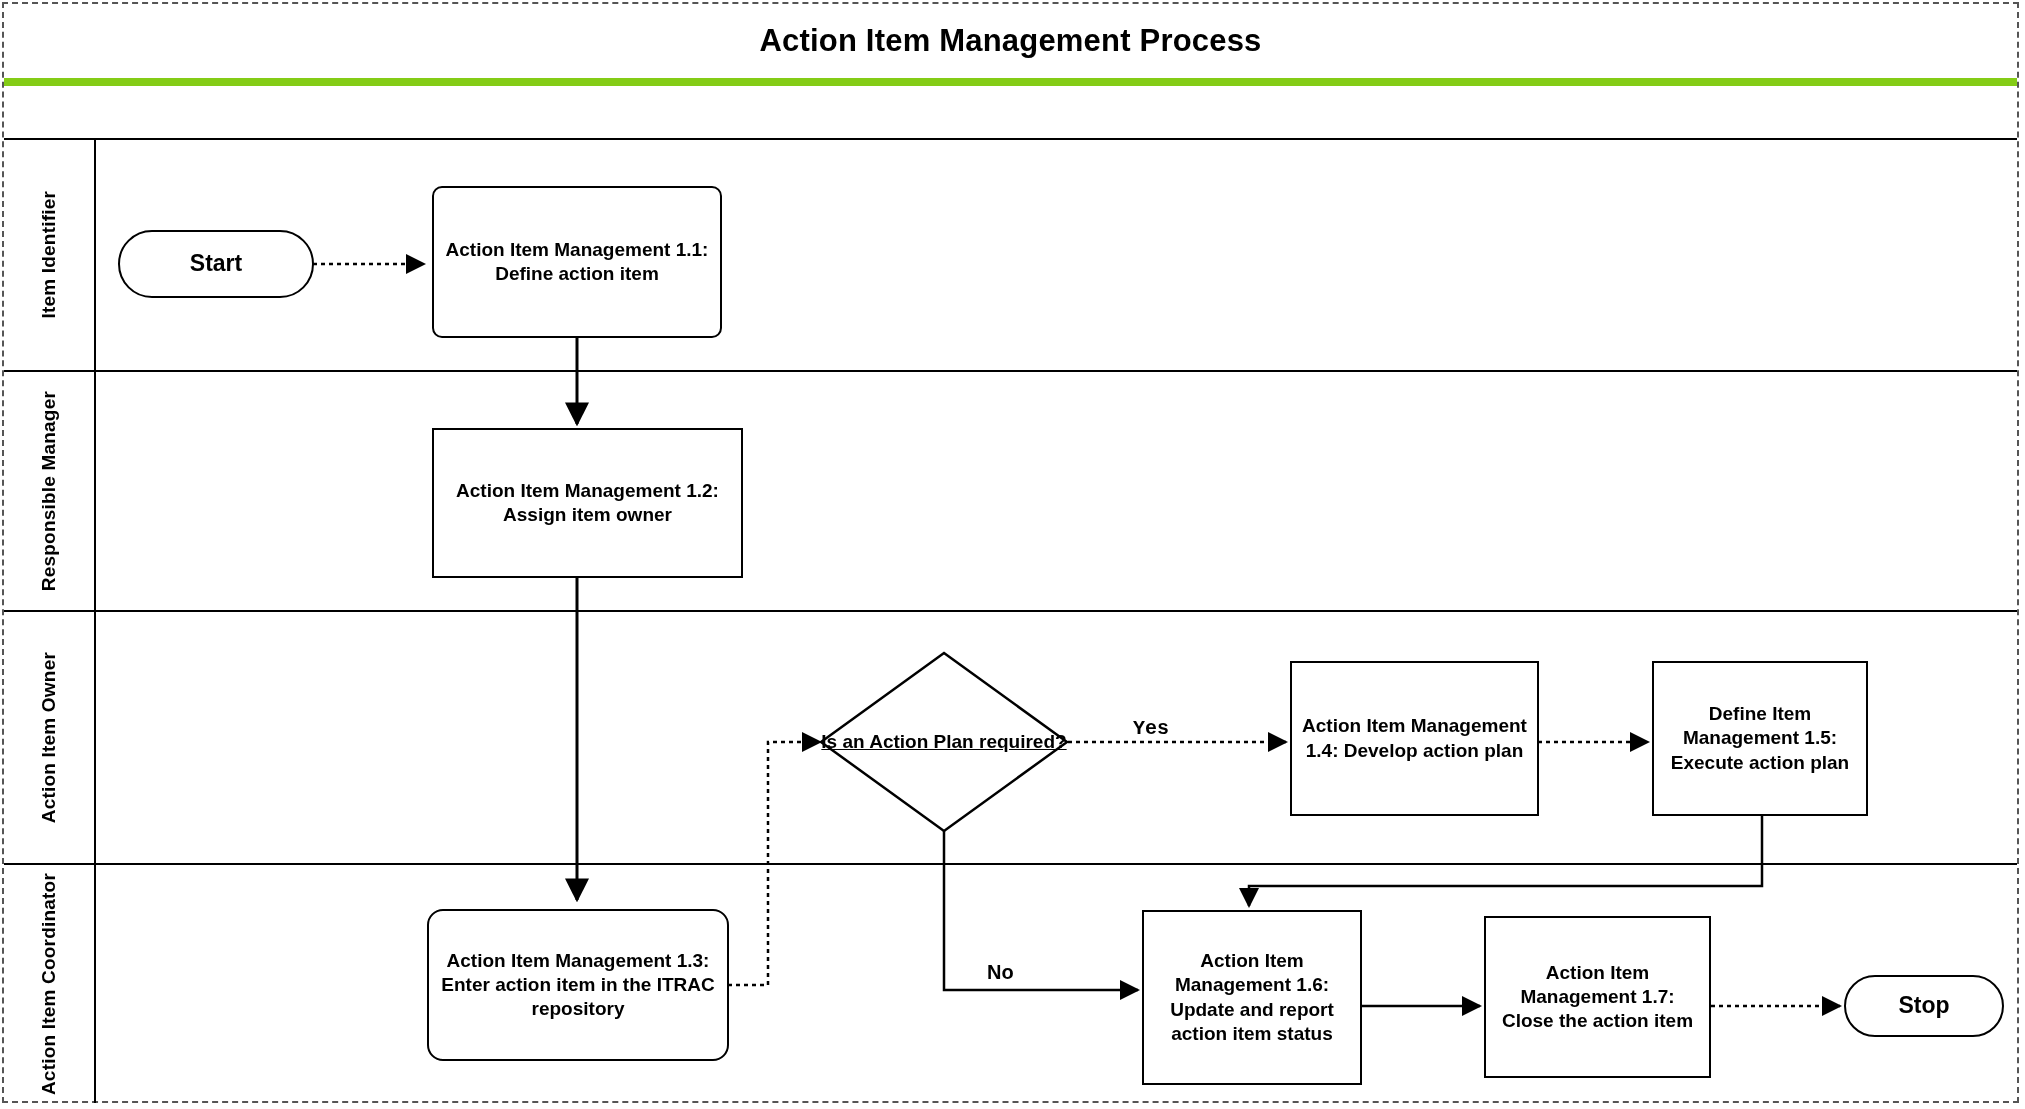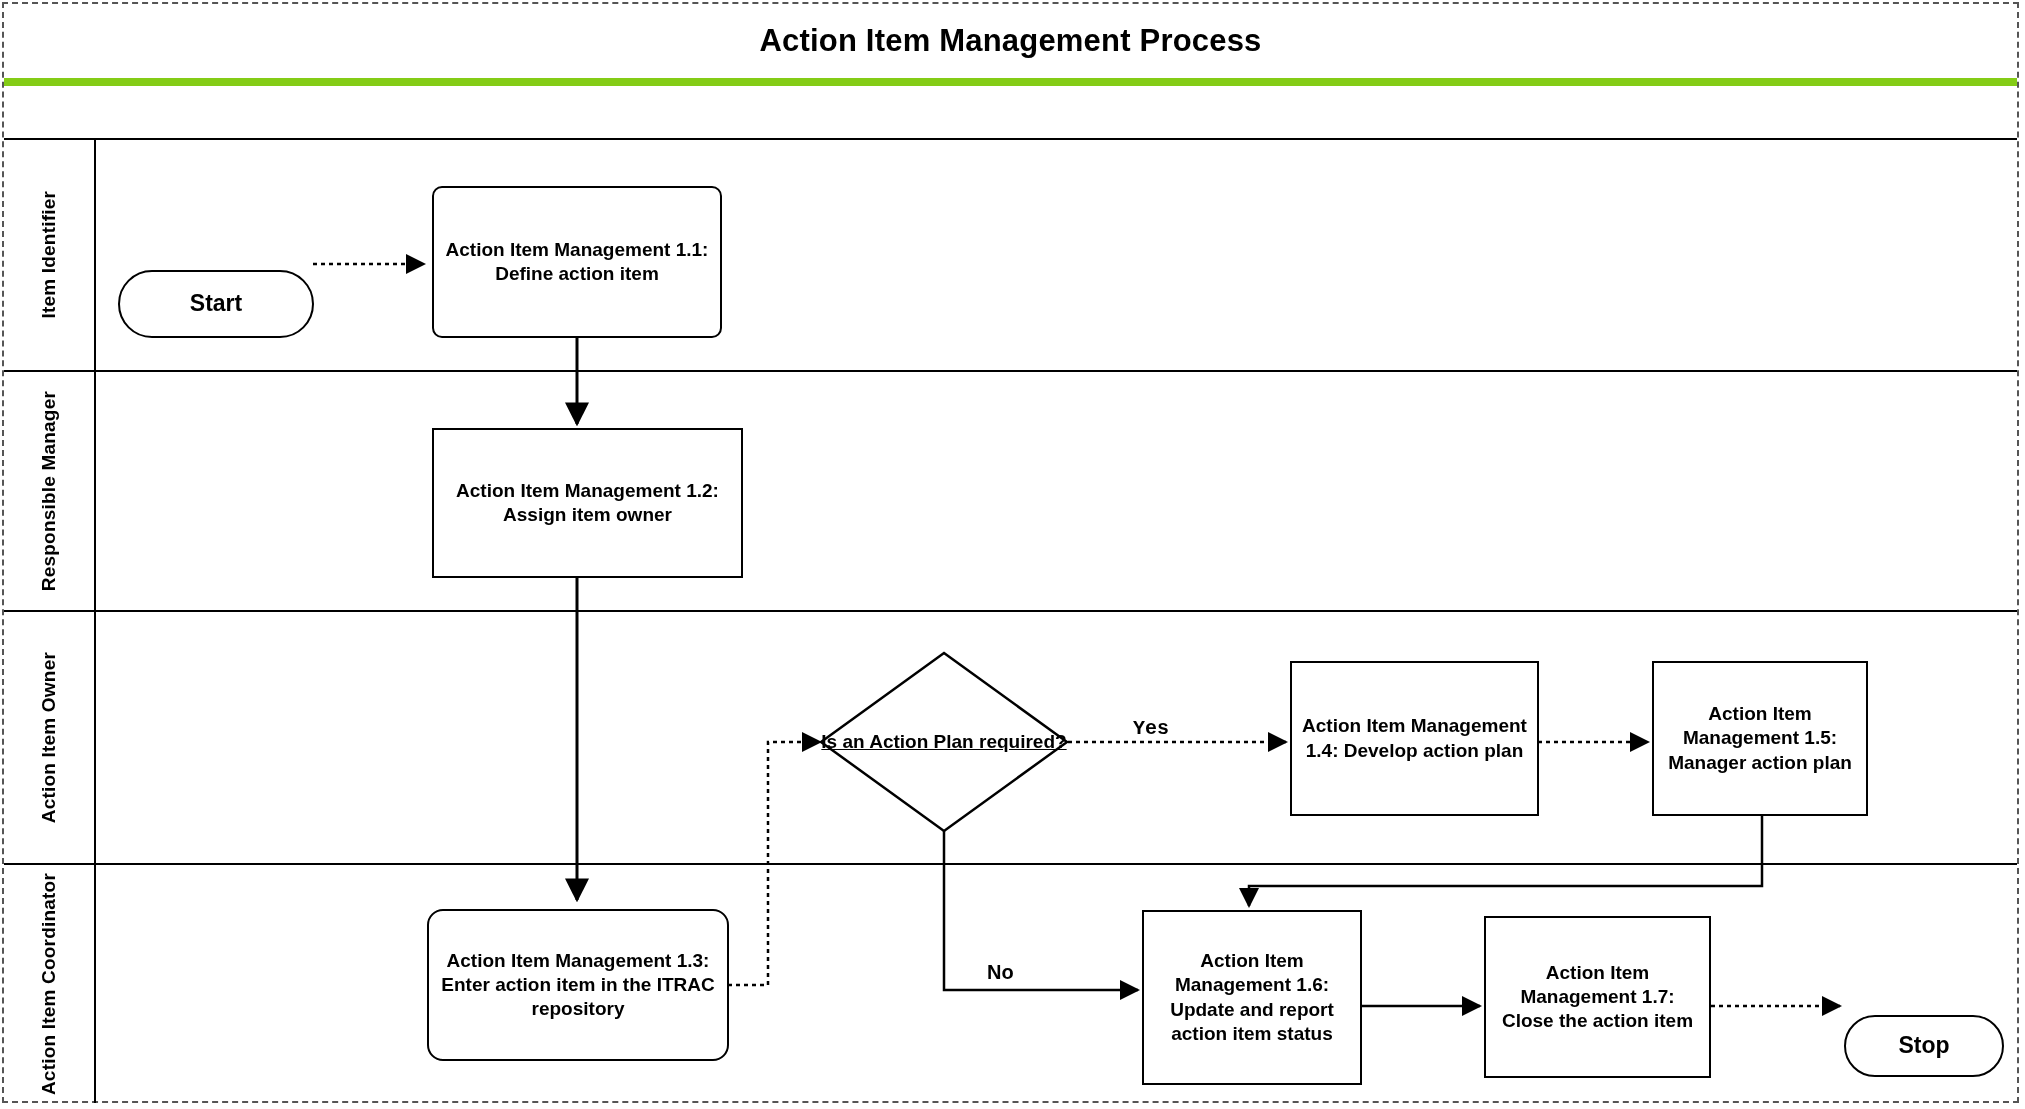--- a/index.html
+++ b/index.html
@@ -97,21 +97,20 @@
     justify-content: center;
     text-align: center;
     font-size: 19px;
     font-weight: bold;
     line-height: 1.27;
     padding: 4px 8px;
   }
   .terminator {
     border-radius: 999px;
     font-size: 23px;
-    margin-top: 40px;
   }
   .decision-wrap {
     position: absolute;
   }
   .decision-shape {
     position: absolute;
     left: 0;
     top: 0;
     width: 100%;
     height: 100%;
@@ -232,21 +231,21 @@
       <polygon points="126,3 249,92 126,181 3,92" fill="#ffffff" stroke="#000000" stroke-width="2.5"></polygon>
     </svg>
     <div class="decision-text">Is an Action Plan required?</div>
   </div>
 
   <div class="node" style="left:1290px; top:661px; width:249px; height:155px;">
     <span>Action Item Management 1.4: Develop action plan</span>
   </div>
 
   <div class="node" style="left:1652px; top:661px; width:216px; height:155px;">
-    <span>Action Item Management 1.5: Manager action plan</span>
+    <span>Define Item Management 1.5: Execute action plan</span>
   </div>
 
   <div class="node" style="left:1142px; top:910px; width:220px; height:175px;">
     <span>Action Item Management 1.6: Update and report action item status</span>
   </div>
 
   <div class="node" style="left:1484px; top:916px; width:227px; height:162px;">
     <span>Action Item Management 1.7: Close the action item</span>
   </div>
 

